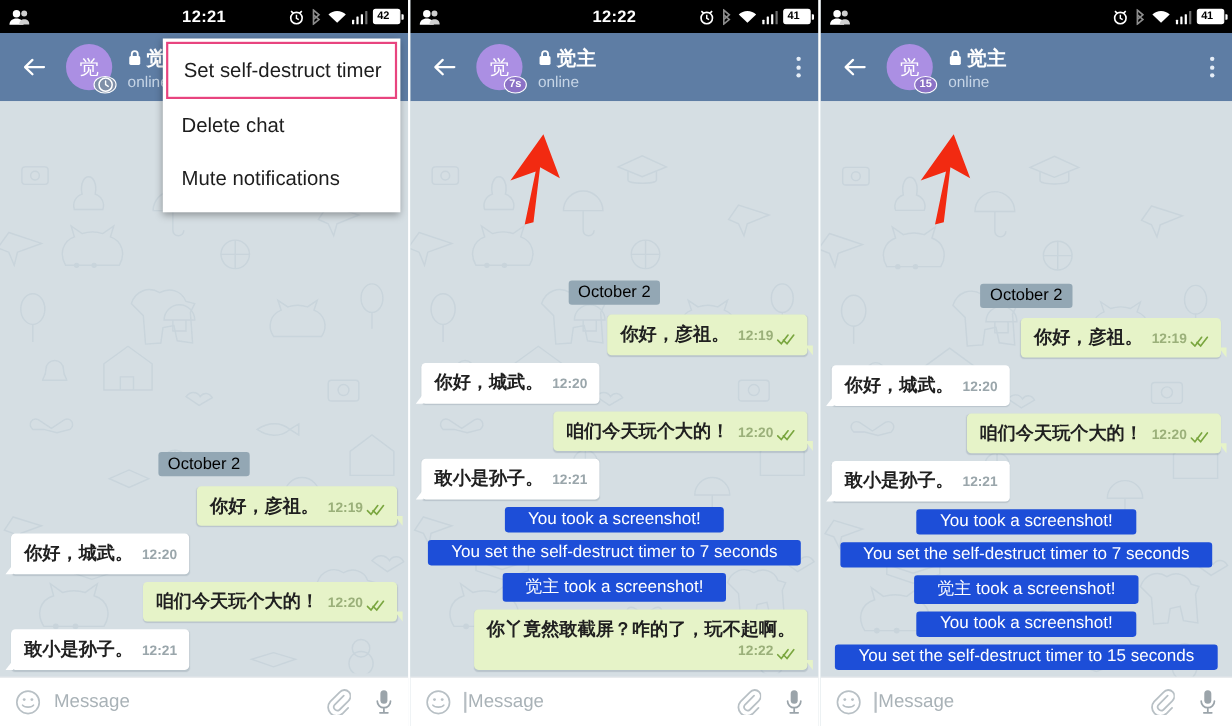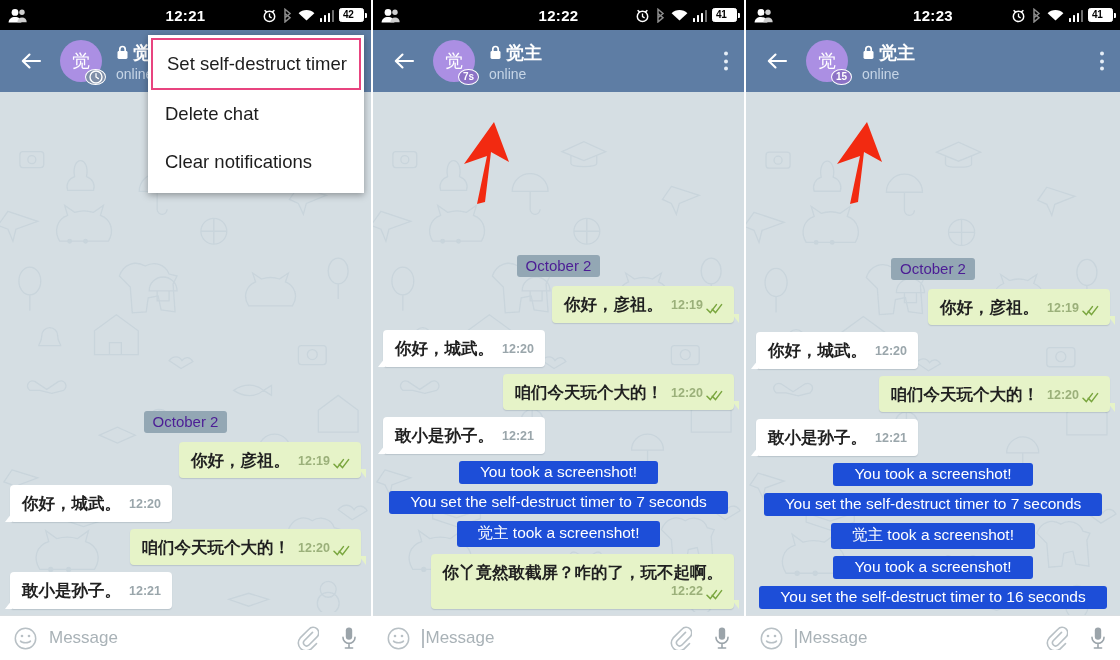--- a/index.html
+++ b/index.html
@@ -96,21 +96,21 @@
     overflow: hidden;
     padding: 0 10px;
   }
   .doodles { position: absolute; inset: 0; opacity: .5; pointer-events: none; }
   .msgs {
     position: absolute; left: 10px; right: 10px; bottom: 6px;
     display: flex; flex-direction: column; gap: 7px;
   }
   .day-chip-row { display: flex; justify-content: center; margin-bottom: 2px; }
   .day-chip {
-    background: #93a7b4; color: #4c1d95;
+    background: #93a7b4; color: #000000;
     font-size: 15px; padding: 2px 9px 3px; border-radius: 3px;
   }
   .row { display: flex; }
   .row.out { justify-content: flex-end; }
   .row.in { justify-content: flex-start; }
   .row.svc { justify-content: center; }
   .bubble {
     position: relative;
     max-width: 90%;
     padding: 8px 11px 8px 12px;
@@ -391,21 +391,21 @@
       </svg>
       <svg class="cicon" width="16" height="24" viewBox="0 0 16 24">
         <rect x="4.8" y="1.4" width="6.4" height="12.4" rx="3.2" fill="#9ba4aa"></rect>
         <path d="M2 11.4a6 6 0 0012 0M8 17.4V22M4.4 22h7.2" fill="none" stroke="#9ba4aa" stroke-width="1.6" stroke-linecap="round"></path>
       </svg>
     </div>
 
     <div class="popup">
         <div class="popup-item highlight">Set self-destruct timer</div>
         <div class="popup-item">Delete chat</div>
-        <div class="popup-item">Clear notifications</div>
+        <div class="popup-item">Mute notifications</div>
       </div>
   </div>
 
   <div class="phone">
 
     <div class="statusbar">
       <div class="sb-left">
         <svg class="ic-contacts" width="19" height="15" viewBox="0 0 19 15">
           <circle cx="7" cy="4.4" r="3.4" fill="#fff"></circle>
           <path d="M0.6 14.5c0-3.6 2.9-5.6 6.4-5.6s6.4 2 6.4 5.6z" fill="#fff"></path>
@@ -637,21 +637,20 @@
 
     <div class="statusbar">
       <div class="sb-left">
         <svg class="ic-contacts" width="19" height="15" viewBox="0 0 19 15">
           <circle cx="7" cy="4.4" r="3.4" fill="#fff"></circle>
           <path d="M0.6 14.5c0-3.6 2.9-5.6 6.4-5.6s6.4 2 6.4 5.6z" fill="#fff"></path>
           <circle cx="14" cy="4.2" r="2.7" fill="#cfcfcf"></circle>
           <path d="M9.4 14.2c0-3 2.1-4.7 4.7-4.7s4.6 1.7 4.6 4.7z" fill="#cfcfcf"></path>
         </svg>
       </div>
-      <div class="sb-clock">12:23</div>
       <div class="sb-right">
         <svg class="ic-alarm" width="15" height="15" viewBox="0 0 15 15">
           <circle cx="7.5" cy="8.4" r="5.2" fill="none" stroke="#fff" stroke-width="1.5"></circle>
           <path d="M7.5 5.4v3.2l2.1 1.3" stroke="#fff" stroke-width="1.3" fill="none"></path>
           <path d="M2.6 2.2l2.2 1.9M12.4 2.2l-2.2 1.9" stroke="#fff" stroke-width="1.5"></path>
         </svg>
         <svg class="ic-bt" width="11" height="15" viewBox="0 0 11 15">
           <path d="M3 1.3l5 4.2-5 4.2V1.3zM3 5.5l5 4.2-5 4.2V5.5z" fill="none" stroke="#8d8d8d" stroke-width="1.5"></path>
         </svg>
         <svg class="ic-wifi" width="17" height="14" viewBox="0 0 17 14">
@@ -820,21 +819,21 @@
           <div class="row svc">
         <span class="svc-chip">You set the self-destruct timer to 7 seconds</span>
       </div>
           <div class="row svc">
         <span class="svc-chip">觉主 took a screenshot!</span>
       </div>
           <div class="row svc">
         <span class="svc-chip">You took a screenshot!</span>
       </div>
           <div class="row svc">
-        <span class="svc-chip">You set the self-destruct timer to 16 seconds</span>
+        <span class="svc-chip">You set the self-destruct timer to 15 seconds</span>
       </div>
         </div>
 
       <svg class="arrow-svg" width="70" height="85" viewBox="0 0 70 85" style="left:74px;top:28px;">
         <path d="M30 84 L40 36 L17 44 L47 2 L62 42 L44 32 L38 82 Z" fill="#f22a11"></path>
       </svg>
     </div>
 
     <div class="composer">
       <svg class="cicon" width="23" height="23" viewBox="0 0 23 23">

